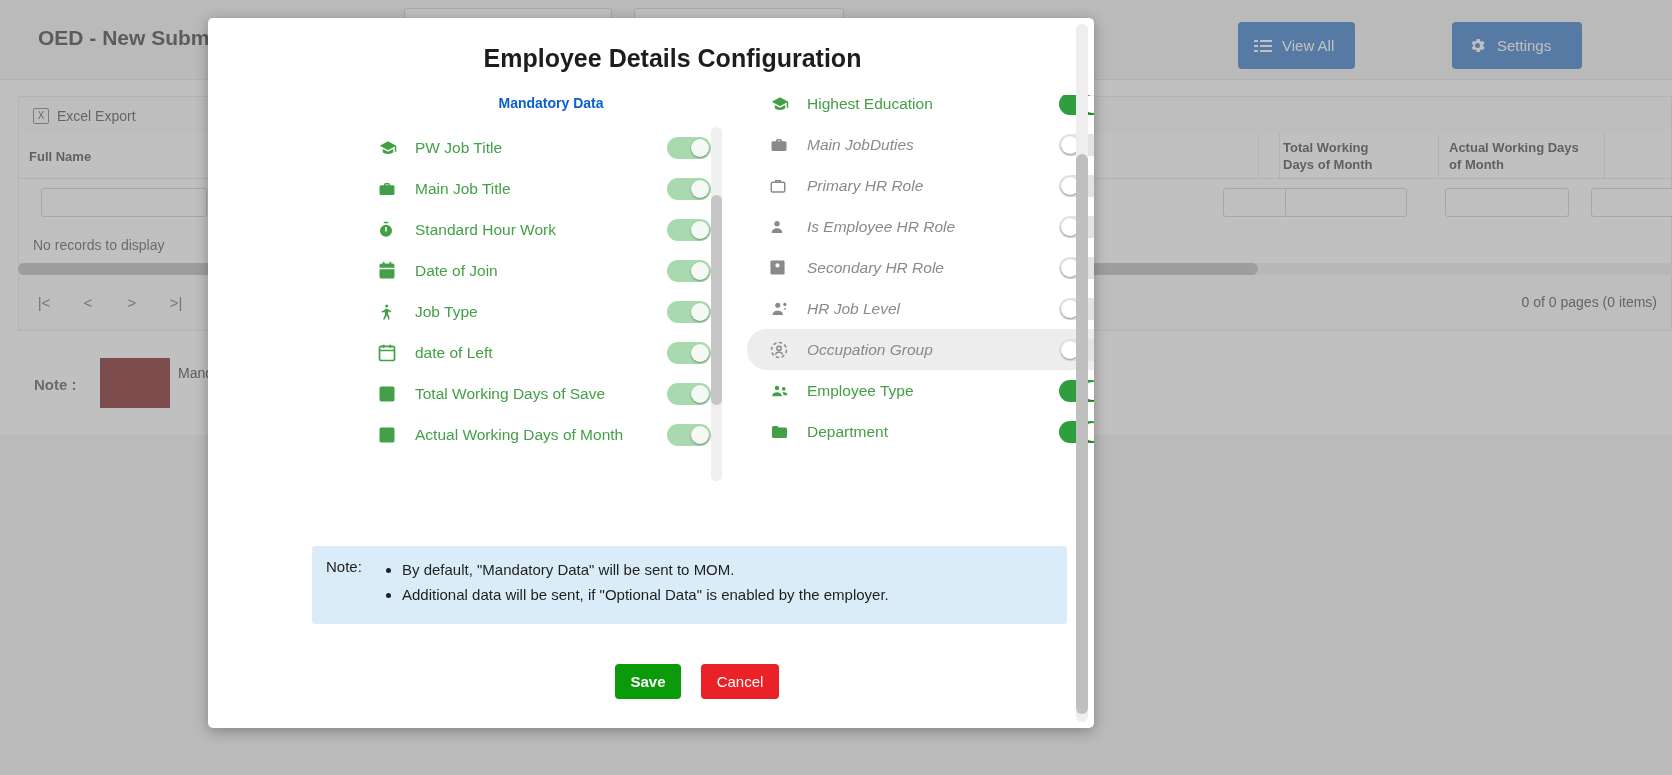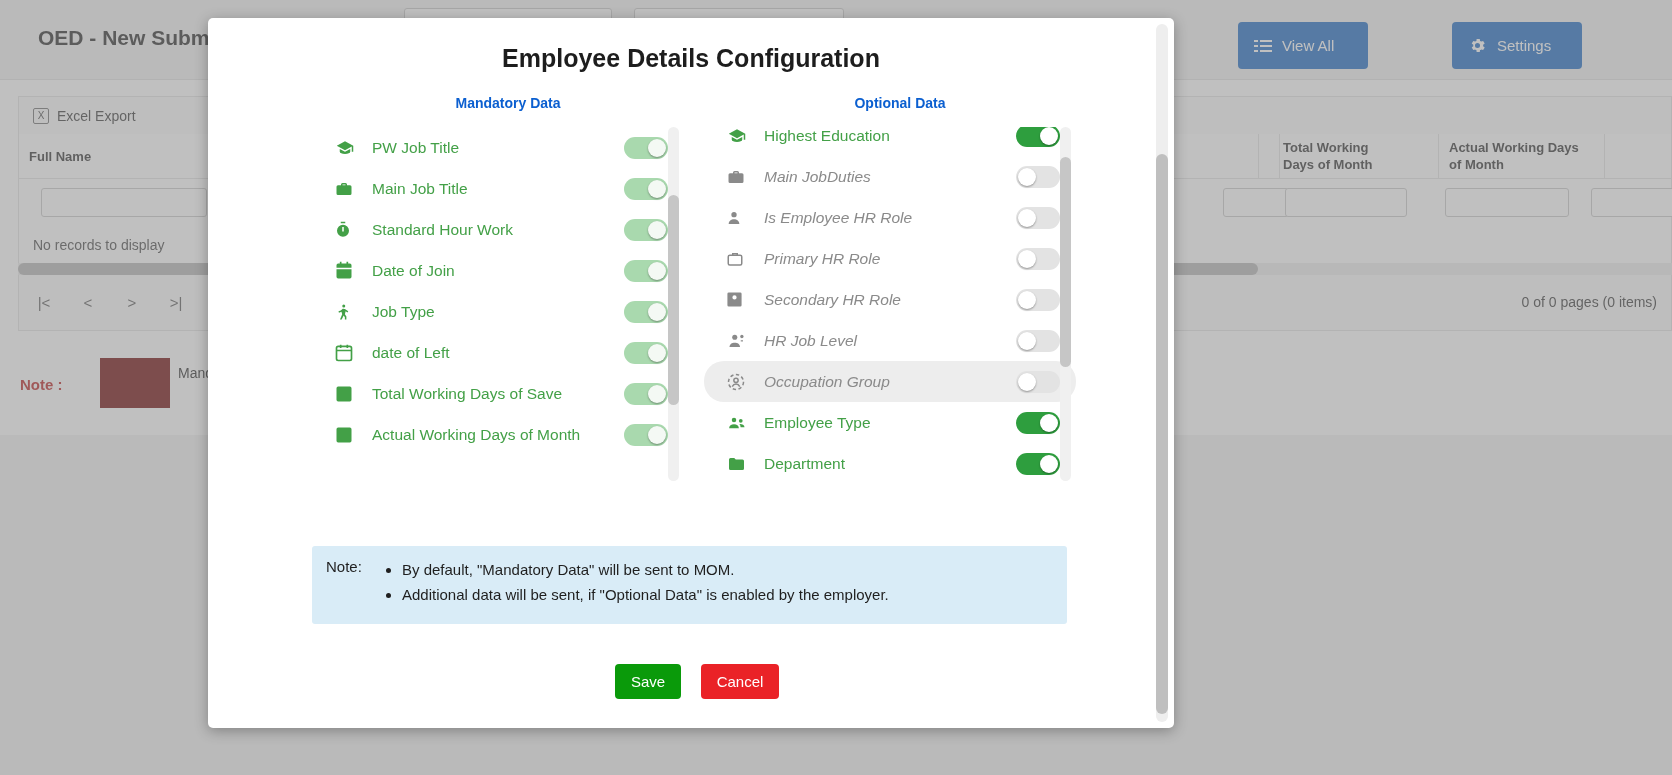--- a/index.html
+++ b/index.html
@@ -28,21 +28,21 @@
     border: 1px solid #c8c8c8; border-radius: 3px;
   }
   .hdr-input.a { left: 404px; width: 208px; }
   .hdr-input.b { left: 634px; width: 210px; }
 
   .hdr-btn {
     position: absolute; top: 22px; height: 47px; border-radius: 4px;
     color: #fff; font-size: 15px; display: flex; align-items: center;
     gap: 10px; padding: 0 16px; cursor: pointer;
   }
-  .hdr-btn.view-all { left: 1238px; width: 130px; background: #1565c0; }
+  .hdr-btn.view-all { left: 1238px; width: 117px; background: #1565c0; }
   .hdr-btn.settings { left: 1452px; width: 130px; background: #1565c0; }
   .hdr-ico { display: inline-flex; align-items: center; justify-content: center; }
 
   .toolbar {
     position: absolute; left: 18px; top: 96px; width: 1654px; height: 38px;
     background: #fafafa; border: 1px solid #e3e3e3; border-bottom: none;
     display: flex; align-items: center; padding-left: 14px;
     font-size: 14px; color: #333;
   }
   .excel-ico {
@@ -107,22 +107,22 @@
   }
   .pg-info {
     position: absolute; right: 14px; top: 19px; font-size: 14px; color: #333;
   }
 
   .note-panel {
     position: absolute; left: 18px; top: 345px; width: 1654px; height: 90px;
     background: #fff;
   }
   .note-label {
-    position: absolute; left: 2px; top: 31px;
-    font-size: 15px; font-weight: bold; color: #b91c1c;
+    position: absolute; left: 16px; top: 31px;
+    font-size: 15px; font-weight: bold; color: #404040;
   }
   .note-swatch {
     position: absolute; left: 82px; top: 13px; width: 70px; height: 50px;
     background: #6b0000;
   }
   .note-text {
     position: absolute; left: 160px; top: 18px; width: 300px;
     font-size: 14px; color: #222; line-height: 1.55;
   }
 
@@ -130,24 +130,25 @@
     position: absolute; left: 0; top: 435px; width: 1672px; height: 340px;
     background: #f1f1f1;
   }
 
   
   .overlay {
     position: absolute; inset: 0;
     background: rgba(140,140,140,0.55);
   }
   .modal {
-    position: absolute; left: 208px; top: 18px; width: 966px; height: 710px;
+    position: absolute; left: 208px; top: 18px; width: 886px; height: 710px;
     background: #ffffff; border-radius: 5px;
     box-shadow: 0 3px 14px rgba(0,0,0,0.3);
     overflow: hidden;
+    padding-left: 43px;
   }
   .modal-title {
     text-align: center; font-size: 25px; font-weight: bold; color: #1d1d1d;
     margin-top: 26px;
   }
 
   .columns {
     position: relative; margin-top: 22px; height: 392px;
   }
   .col { position: absolute; top: 0; }
@@ -216,21 +217,21 @@
   .note-ul li { font-size: 15px; color: #1f1f1f; line-height: 1.65; }
 
   .footer-btns {
     position: absolute; left: 0; top: 646px; width: 978px;
     display: flex; justify-content: center; gap: 20px;
   }
   .btn {
     width: 66px; height: 35px; border-radius: 4px; border: none;
     color: #fff; font-size: 15px; cursor: pointer;
   }
-  .btn.save { background: #0a9a0a; }
+  .btn.save { background: #0a9a0a; font-weight: bold; }
   .btn.cancel { background: #ea2227; width: 78px; }
 
   .modal-scroll-track {
     position: absolute; right: 6px; top: 6px; width: 12px; height: 698px;
     background: #eeeeee; border-radius: 6px;
   }
   .modal-scroll-thumb {
     position: absolute; left: 0; top: 130px; width: 12px; height: 560px;
     background: #bfbfbf; border-radius: 6px;
   }
@@ -428,21 +429,20 @@
             </div>
 
           </div>
           <div class="scroll-track mand">
             <div class="scroll-thumb" style="top:68px;height:210px;"></div>
           </div>
         </div>
       </div>
 
       <div class="col col-opt">
-        <div class="col-head opt">Optional Data</div>
         <div class="list-wrap">
           <div class="list opt">
 
             <div class="row">
               <span class="row-ico">
                 <svg width="22" height="18" viewBox="0 0 24 24" fill="#43a047">
                     <path d="M12 3 1 9l11 6 9-4.9V17h2V9L12 3zM5 13.2V17c0 1.7 3.1 3 7 3s7-1.3 7-3v-3.8l-7 3.8-7-3.8z"></path>
                   </svg>
               </span>
               <span class="row-label">Highest Education</span>
@@ -458,39 +458,39 @@
                   </svg>
               </span>
               <span class="row-label off">Main JobDuties</span>
               <span class="toggle off">
                   <span class="knob"></span>
                 </span>
             </div>
 
             <div class="row">
               <span class="row-ico">
+                <svg width="18" height="18" viewBox="0 0 24 24" fill="none" stroke="#8a8a8a" stroke-width="2">
+                    <rect x="3" y="7" width="18" height="13" rx="2"></rect>
+                    <path d="M9 7V5h6v2"></path>
+                  </svg>
+              </span>
+              <span class="row-label off">Primary HR Role</span>
+              <span class="toggle off">
+                  <span class="knob"></span>
+                </span>
+            </div>
+
+            <div class="row">
+              <span class="row-ico">
                 <svg width="16" height="18" viewBox="0 0 24 24" fill="#8a8a8a">
                     <circle cx="12" cy="7" r="4"></circle>
                     <path d="M4 21c0-4.4 3.6-7 8-7s8 2.6 8 7H4z"></path>
                   </svg>
               </span>
               <span class="row-label off">Is Employee HR Role</span>
-              <span class="toggle off">
-                  <span class="knob"></span>
-                </span>
-            </div>
-
-            <div class="row">
-              <span class="row-ico">
-                <svg width="18" height="18" viewBox="0 0 24 24" fill="none" stroke="#8a8a8a" stroke-width="2">
-                    <rect x="3" y="7" width="18" height="13" rx="2"></rect>
-                    <path d="M9 7V5h6v2"></path>
-                  </svg>
-              </span>
-              <span class="row-label off">Primary HR Role</span>
               <span class="toggle off">
                   <span class="knob"></span>
                 </span>
             </div>
 
             <div class="row">
               <span class="row-ico">
                 <svg width="17" height="19" viewBox="0 0 24 24" fill="#8a8a8a">
                     <path d="M4 2h16a2 2 0 0 1 2 2v16a2 2 0 0 1-2 2H4a2 2 0 0 1-2-2V4a2 2 0 0 1 2-2zm8 4a3 3 0 1 0 3 3 3 3 0 0 0-3-3zm-5 12c0-3 2.5-4.5 5-4.5s5 1.5 5 4.5H7z"></path>
                   </svg>

